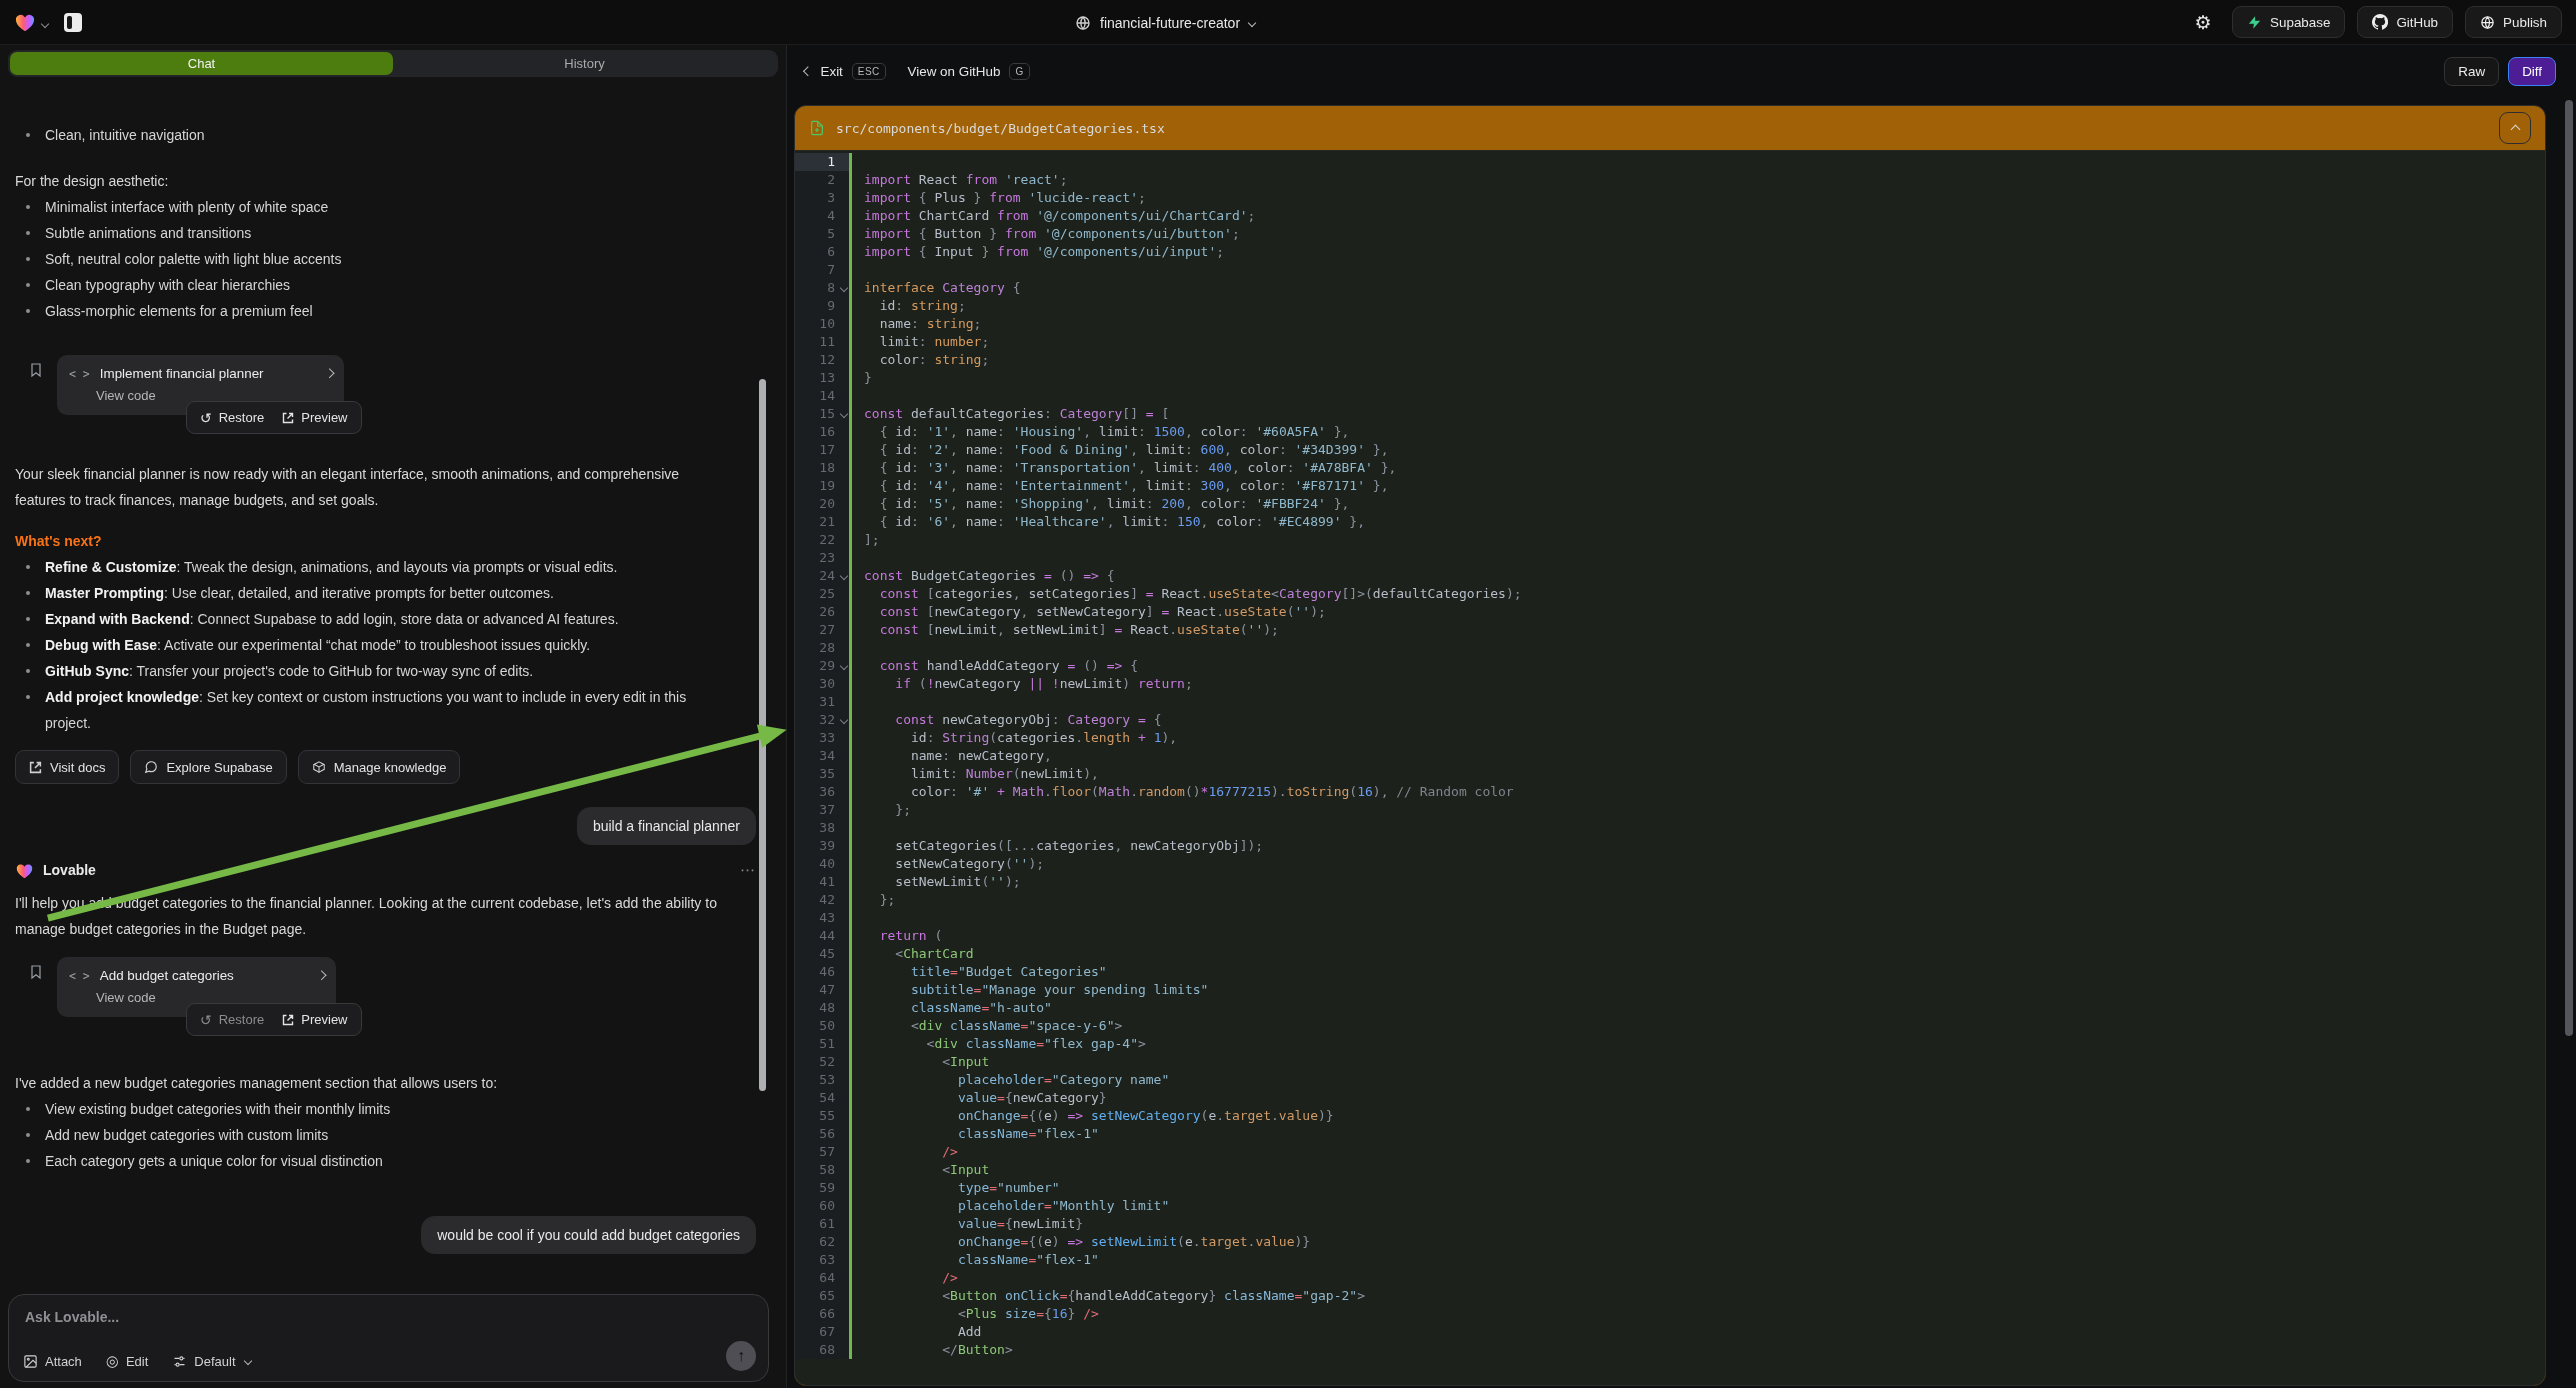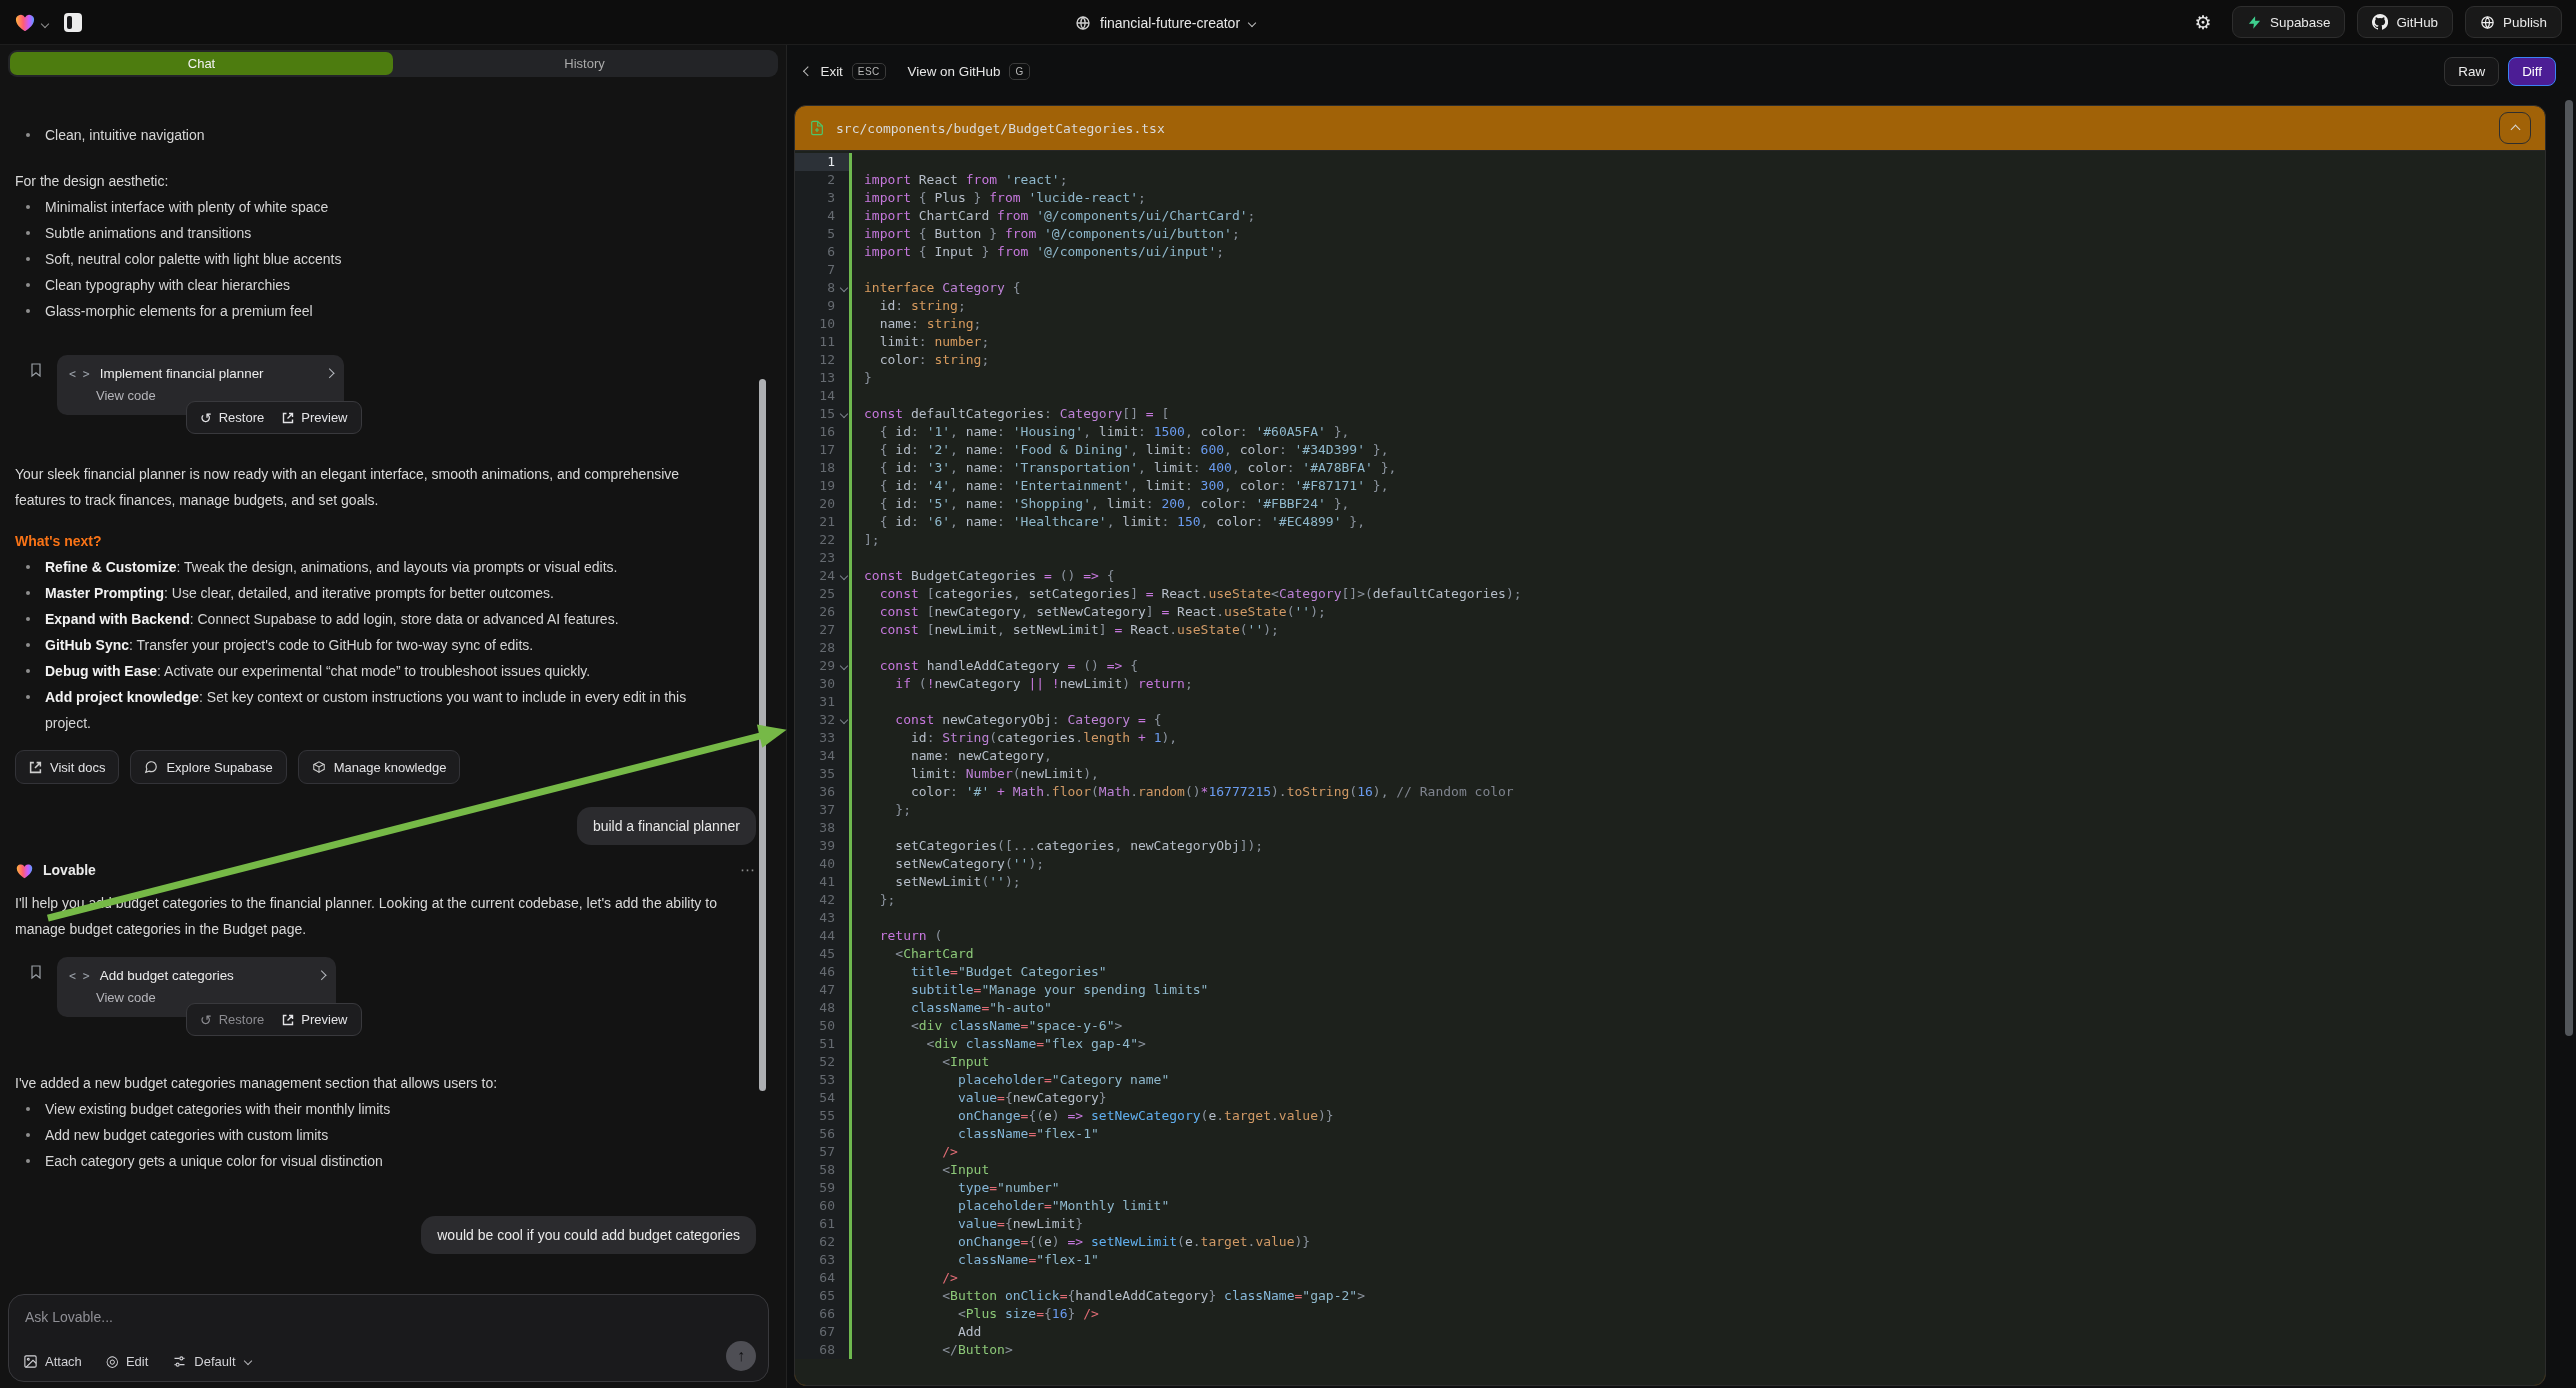--- a/index.html
+++ b/index.html
@@ -63,21 +63,21 @@
   .bubble-row{display:flex;justify-content:flex-end;}
   .bubble{background:#2b2b2e;border-radius:14px;padding:11px 16px;font-size:14px;color:#e9e9e9;max-width:597px;}
 
   .asst-row{display:flex;align-items:center;gap:9px;}
   .asst-name{font-size:14px;font-weight:600;color:#eaeaea;}
   .dots{margin-left:auto;color:#8d8d8d;font-size:15px;letter-spacing:1px;}
 
   .composer{position:absolute;left:8px;right:17px;bottom:6px;height:88px;background:#1a1a1c;border:1px solid #39393d;
             border-radius:16px;box-sizing:border-box;}
   .composer textarea{position:absolute;left:14px;top:12px;right:60px;height:34px;background:transparent;border:none;outline:none;
-            resize:none;color:#e9e9e9;font-size:14px;font-family:"Liberation Sans",sans-serif;}
+            resize:none;color:#e9e9e9;font-size:14px;font-family:"Liberation Sans",sans-serif;font-weight:bold;}
   .composer textarea::placeholder{color:#8f8f95;}
   .comp-row{position:absolute;left:14px;bottom:11px;display:flex;align-items:center;gap:24px;font-size:13px;color:#d2d2d6;}
   .comp-item{display:flex;align-items:center;gap:7px;cursor:pointer;}
   .comp-item .chev{width:5px;height:5px;color:#b4b4b8;margin-left:2px;}
   .sendbtn{position:absolute;right:12px;bottom:10px;width:30px;height:30px;border-radius:50%;background:#4e4e54;border:none;
            color:#111114;font-size:16px;display:flex;align-items:center;justify-content:center;cursor:pointer;}
   .cscroll{position:absolute;left:759px;top:334px;width:7px;height:712px;border-radius:4px;background:#c9cbcf;opacity:.85;z-index:5;}
 
   
   .rside{position:absolute;left:787px;top:45px;right:0;bottom:0;background:#0e0f10;}
@@ -234,22 +234,22 @@
         </div>
       </div>
     </div>
 
     <p class="para m-ready" style="max-width:697px;">Your sleek financial planner is now ready with an elegant interface, smooth animations, and comprehensive features to track finances, manage budgets, and set goals.</p>
     <p class="para bold m-next">What's next?</p>
     <ul class="blist m-list2" id="list-next" style="max-width:702px;">
         <li><strong>Refine &amp; Customize</strong>: Tweak the design, animations, and layouts via prompts or visual edits.</li>
         <li><strong>Master Prompting</strong>: Use clear, detailed, and iterative prompts for better outcomes.</li>
         <li><strong>Expand with Backend</strong>: Connect Supabase to add login, store data or advanced AI features.</li>
+        <li><strong>Debug with Ease</strong>: Activate our experimental “chat mode” to troubleshoot issues quickly.</li>
         <li><strong>GitHub Sync</strong>: Transfer your project's code to GitHub for two-way sync of edits.</li>
-        <li><strong>Debug with Ease</strong>: Activate our experimental “chat mode” to troubleshoot issues quickly.</li>
         <li><strong>Add project knowledge</strong>: Set key context or custom instructions you want to include in every edit in this project.</li>
       </ul>
 
     <div class="docbtns m-docbtns">
       <button class="docbtn">
         <svg width="13" height="13" viewBox="0 0 12 12" fill="none" stroke="currentColor" stroke-width="1.4">
             <path d="M4.5 1.5H1.5v9h9V7.5"></path>
             <path d="M7 1.5h3.5V5M10.5 1.5 5.5 6.5"></path>
           </svg>
         <span>Visit docs</span>

